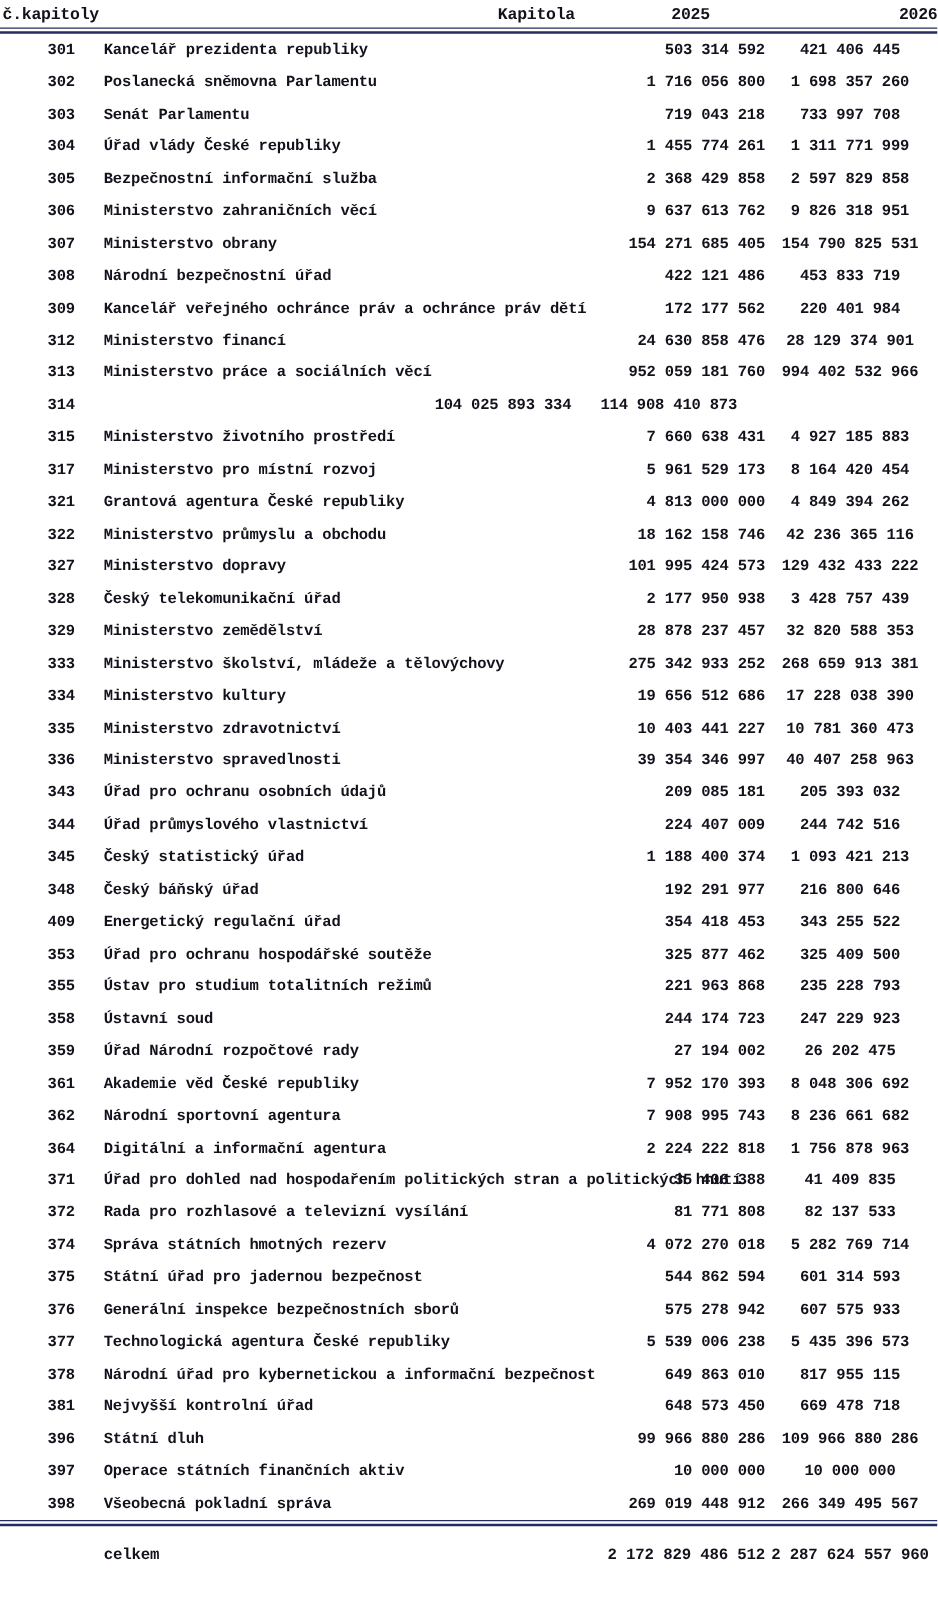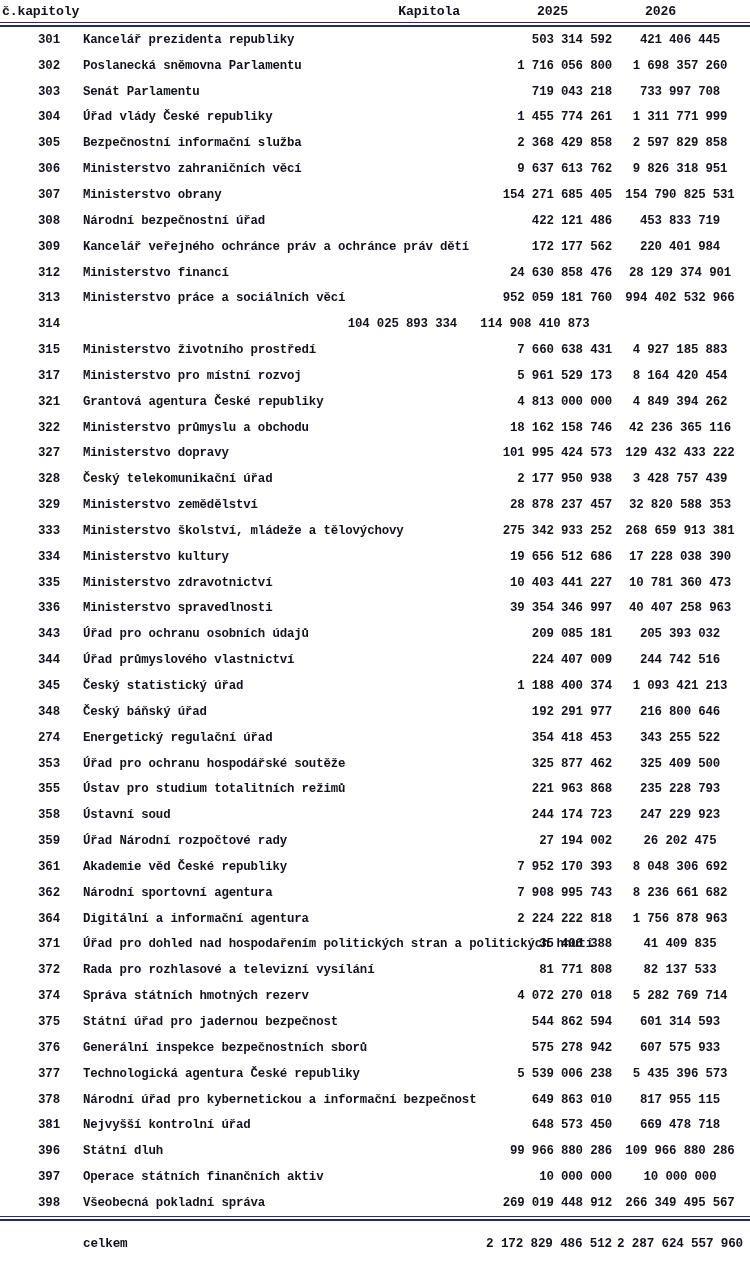--- a/index.html
+++ b/index.html
@@ -26,21 +26,21 @@
   .thead {
     height: 22px;
     font-size: 13.2px;
     font-weight: 700;
     letter-spacing: -0.2px;
   }
   .th { white-space: nowrap; }
   .th.c1 { text-align: left; padding-left: 2px; }
   .th.c2 { text-align: right; padding-left: 30px; }
   .th.c3 { text-align: center; padding-left: 30px; }
-  .th.c4 { text-align: left; padding-left: 30px; }
+  .th.c4 { text-align: right; padding-left: 30px; }
   .rule-double {
     height: 2px;
     border-top: 1.5px solid #252c62;
     border-bottom: 2.5px solid #252c62;
     background: #ffffff;
   }
   .tbody .grid-row {
     height: 25.85px;
     font-size: 12.4px;
     font-weight: 700;
@@ -256,21 +256,21 @@
 
 
   <div class="grid-row">
     <div class="cell c1">348</div>
     <div class="cell c2">Český báňský úřad</div>
     <div class="cell c3">192 291 977</div>
     <div class="cell c4">216 800 646</div>
   </div>
 
   <div class="grid-row">
-    <div class="cell c1">274</div>
+    <div class="cell c1">409</div>
     <div class="cell c2">Energetický regulační úřad</div>
     <div class="cell c3">354 418 453</div>
     <div class="cell c4">343 255 522</div>
   </div>
 
   <div class="grid-row">
     <div class="cell c1">353</div>
     <div class="cell c2">Úřad pro ochranu hospodářské soutěže</div>
     <div class="cell c3">325 877 462</div>
     <div class="cell c4">325 409 500</div>

